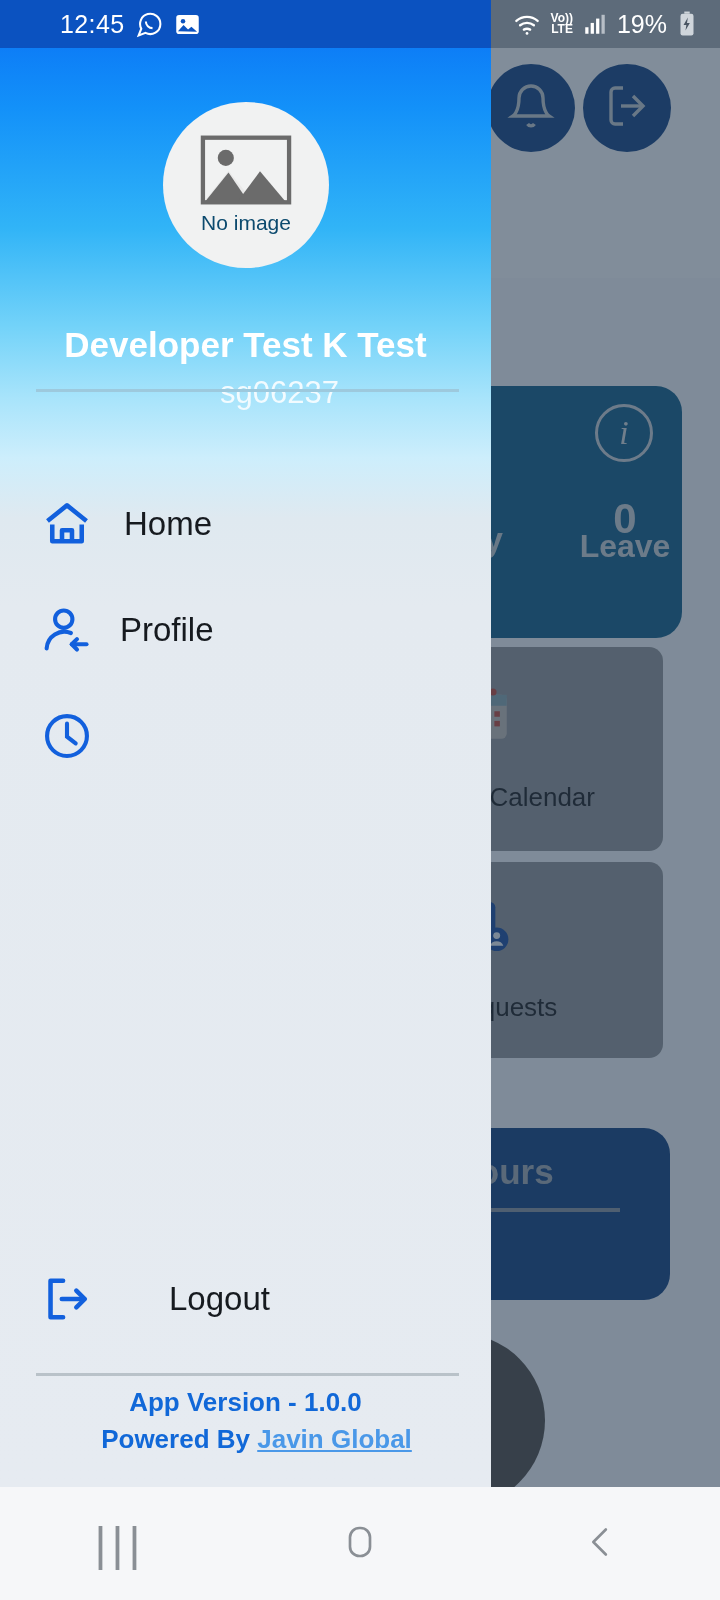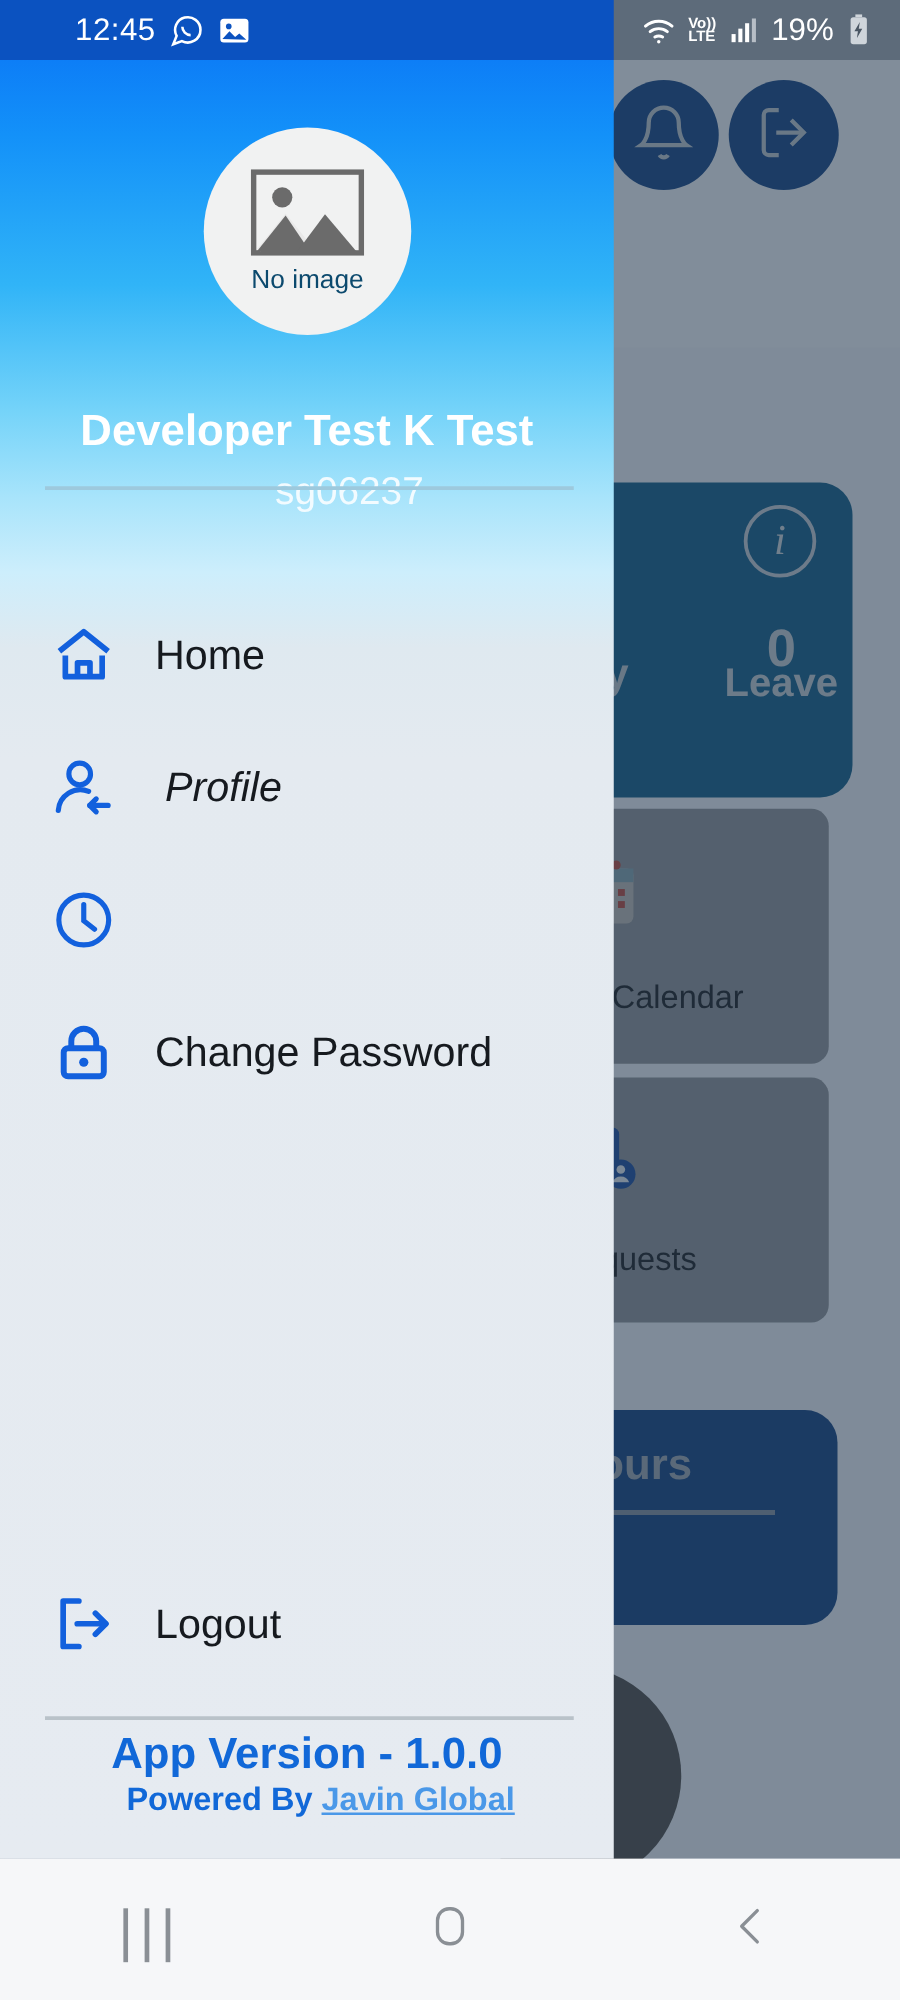--- a/index.html
+++ b/index.html
@@ -111,21 +111,21 @@
     display:flex; align-items:center; gap:10px; z-index:2;
   }
   #sb-time{ font-size:25px; color:#ffffff; letter-spacing:0.4px; }
   #sb-right{
     position:absolute; right:22px; top:0; height:48px;
     display:flex; align-items:center; gap:9px; z-index:2;
   }
   #sb-battery-txt{ font-size:25px; color:#fff; }
   .sb-ico{ display:flex; align-items:center; }
   #sb-volte{
-    display:flex; flex-direction:column; align-items:flex-start;
+    display:flex; flex-direction:column; align-items:flex-end;
     line-height:0.95; color:#fff; font-size:12px; font-weight:bold;
   }
 
   
   #drawer{
     position:absolute; left:0; top:48px; width:491px; height:1439px;
     background:linear-gradient(to bottom,
         #0d7ef7 0px, #1391f9 60px, #31b4f7 180px,
         #74d3f9 280px, #a8e4fb 350px, #cdeefc 410px,
         #dfe9f0 470px, #e4eaf0 560px, #e6ebf1 100%);
@@ -161,41 +161,42 @@
     padding-left:36px; cursor:pointer;
   }
   .menu-icon{
     width:62px; min-width:62px; display:flex;
     align-items:center; justify-content:center;
   }
   .menu-label{
     font-size:33px; color:#161a1f; white-space:nowrap;
   }
   .mi-home  .menu-label{ margin-left:26px; }
-  .mi-profile .menu-label{ margin-left:34px;font-style:italic; }
+  .mi-profile .menu-label{ margin-left:22px; }
   .mi-attendance .menu-label{ margin-left:18px; }
   .mi-password .menu-label{ margin-left:26px; }
   .mi-leave .menu-label{ margin-left:26px; }
 
   #logout-item{
     position:absolute; left:0; top:1198px; width:491px;
     height:106px; display:flex; align-items:center; padding-left:36px;
     cursor:pointer;
+    gap:45px;
   }
   #logout-item .menu-label{ margin-left:26px; }
 
   #drawer-divider-bottom{
     position:absolute; left:36px; top:1325px; width:423px; height:3px;
     background:#b9c2c9;
   }
   #footer{
     position:absolute; left:0; top:1336px; width:491px; text-align:center;
   }
   #app-version{
-    font-size:35px; font-weight:bold; color:#1168d8; line-height:37px;
+    font-size:26px; font-weight:bold; color:#1168d8; line-height:37px;
   }
   #powered-line{
     font-size:26px; font-weight:bold; color:#1168d8; line-height:37px;padding-left:22px;
   }
   #powered-link{
     color:#4a98e8; text-decoration:underline; font-weight:bold;
   }
 
   
   #navbar{
@@ -392,30 +393,20 @@
 
     <div class="menu-item mi-attendance">
       <span class="menu-icon">
         <svg width="52" height="52" viewBox="0 0 24 24" fill="none" stroke="#1260dd" stroke-width="1.9" stroke-linecap="round">
           <circle cx="12" cy="12" r="9.2"></circle>
           <polyline points="12 6.3 12 12.3 16 15.4"></polyline>
         </svg>
       </span>
     </div>
 
-    <div class="menu-item mi-password">
-      <span class="menu-icon">
-        <svg width="52" height="52" viewBox="0 0 24 24">
-          <path d="M7.4 10.4V7.8a4.6 4.6 0 0 1 9.2 0v2.6" fill="none" stroke="#1260dd" stroke-width="2.2"></path>
-          <rect x="4.6" y="10.4" width="14.8" height="10.4" rx="1.6" fill="none" stroke="#1260dd" stroke-width="2.2"></rect>
-          <circle cx="12" cy="15.6" r="1.7" fill="#1260dd"></circle>
-        </svg>
-      </span>
-      <span class="menu-label">Change Password</span>
-    </div>
 
 
   </div>
 
   <div id="logout-item">
     <span class="menu-icon">
       <svg width="52" height="52" viewBox="0 0 24 24" fill="none" stroke="#1260dd" stroke-width="2.1" stroke-linecap="round" stroke-linejoin="round">
         <path d="M10.2 3.6H4.4v16.8h5.8"></path>
         <line x1="20" y1="12" x2="9.6" y2="12"></line>
         <polyline points="16.3 8.1 20.2 12 16.3 15.9"></polyline>

